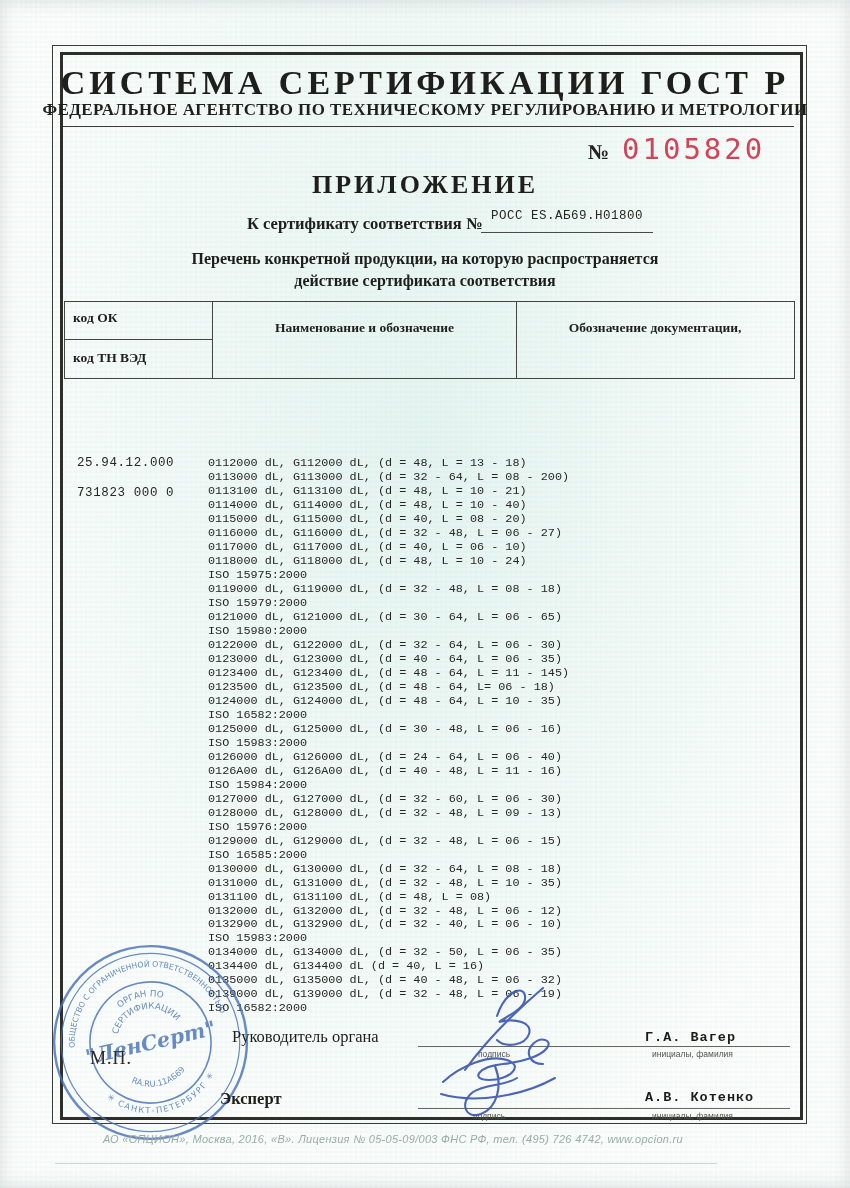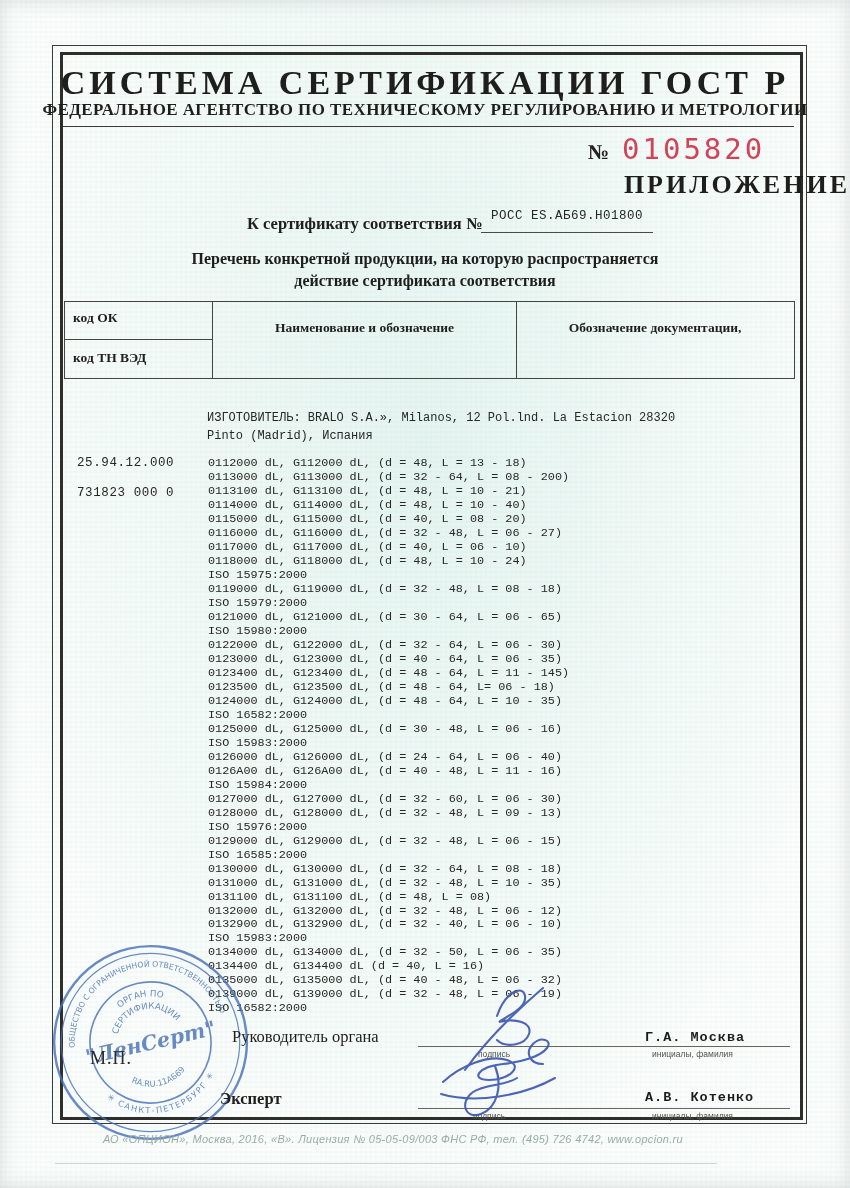--- a/index.html
+++ b/index.html
@@ -19,21 +19,21 @@
   #frame-inner{left:60px;top:52px;width:737px;height:1062px;border:3px solid #2e2e2a;}
   #header-rule{left:63px;top:126px;width:731px;height:0;border-top:1.6px solid #3b3b37;}
   
   .title-main{left:0;top:64px;width:850px;text-align:center;font-size:34px;font-weight:bold;
     letter-spacing:4px;color:#1e1e1c;}
   .title-agency{left:0;top:100px;width:850px;text-align:center;font-size:17px;font-weight:bold;
     letter-spacing:0.4px;color:#1e1e1c;}
   .blank-no{left:588px;top:140px;font-size:21px;font-weight:bold;color:#232321;}
   .blank-number{left:622px;top:132px;font-family:"DejaVu Sans Mono", monospace;font-size:29px;
     letter-spacing:3px;color:#d24357;}
-  .doc-title{left:0;top:170px;width:850px;text-align:right;font-size:26px;font-weight:bold;
+  .doc-title{left:0;top:170px;width:850px;text-align:center;font-size:26px;font-weight:bold;
     letter-spacing:3px;color:#1e1e1c;}
   .cert-label{left:247px;top:214px;font-size:16.5px;font-weight:bold;color:#1e1e1c;}
   .cert-number{left:491px;top:209px;font-family:"Liberation Mono", monospace;font-size:12.5px;
     letter-spacing:0.5px;color:#2a2a28;}
   .cert-underline{left:481px;top:232px;width:172px;height:0;border-top:1.2px solid #4a4a46;}
   .intro1{left:0;top:250px;width:850px;text-align:center;font-size:16px;font-weight:bold;color:#1e1e1c;}
   .intro2{left:0;top:272px;width:850px;text-align:center;font-size:16px;font-weight:bold;color:#1e1e1c;}
   
   #tbl-box{left:64px;top:301px;width:729px;height:76px;border:1.6px solid #45453f;}
   #tbl-v1{left:212px;top:301px;width:0;height:77px;border-left:1.2px solid #45453f;}
@@ -96,24 +96,20 @@
   <div class="abs" id="tbl-h1"></div>
   <div class="abs th" style="left:73px;top:310px;">код ОК</div>
   <div class="abs th" style="left:73px;top:350px;">код ТН ВЭД</div>
   <div class="abs th th-c" style="left:213px;top:319px;width:303px;">
     <div>Наименование и обозначение</div>
   </div>
   <div class="abs th th-c" style="left:517px;top:319px;width:276px;">
     <div>Обозначение документации,</div>
   </div>
 
-  <div class="abs mono mfr">
-    <div>ИЗГОТОВИТЕЛЬ: BRALO S.A.», Milanos, 12 Pol.lnd. La Estacion 28320</div>
-    <div>Pinto (Madrid), Испания</div>
-  </div>
   <div class="abs mono code1">25.94.12.000</div>
   <div class="abs mono code2">731823 000 0</div>
   <div class="abs mono" id="product-list"><div>0112000 dL, G112000 dL, (d = 48, L = 13 - 18)</div><div>0113000 dL, G113000 dL, (d = 32 - 64, L = 08 - 200)</div><div>0113100 dL, G113100 dL, (d = 48, L = 10 - 21)</div><div>0114000 dL, G114000 dL, (d = 48, L = 10 - 40)</div><div>0115000 dL, G115000 dL, (d = 40, L = 08 - 20)</div><div>0116000 dL, G116000 dL, (d = 32 - 48, L = 06 - 27)</div><div>0117000 dL, G117000 dL, (d = 40, L = 06 - 10)</div><div>0118000 dL, G118000 dL, (d = 48, L = 10 - 24)</div><div>ISO 15975:2000</div><div>0119000 dL, G119000 dL, (d = 32 - 48, L = 08 - 18)</div><div>ISO 15979:2000</div><div>0121000 dL, G121000 dL, (d = 30 - 64, L = 06 - 65)</div><div>ISO 15980:2000</div><div>0122000 dL, G122000 dL, (d = 32 - 64, L = 06 - 30)</div><div>0123000 dL, G123000 dL, (d = 40 - 64, L = 06 - 35)</div><div>0123400 dL, G123400 dL, (d = 48 - 64, L = 11 - 145)</div><div>0123500 dL, G123500 dL, (d = 48 - 64, L= 06 - 18)</div><div>0124000 dL, G124000 dL, (d = 48 - 64, L = 10 - 35)</div><div>ISO 16582:2000</div><div>0125000 dL, G125000 dL, (d = 30 - 48, L = 06 - 16)</div><div>ISO 15983:2000</div><div>0126000 dL, G126000 dL, (d = 24 - 64, L = 06 - 40)</div><div>0126A00 dL, G126A00 dL, (d = 40 - 48, L = 11 - 16)</div><div>ISO 15984:2000</div><div>0127000 dL, G127000 dL, (d = 32 - 60, L = 06 - 30)</div><div>0128000 dL, G128000 dL, (d = 32 - 48, L = 09 - 13)</div><div>ISO 15976:2000</div><div>0129000 dL, G129000 dL, (d = 32 - 48, L = 06 - 15)</div><div>ISO 16585:2000</div><div>0130000 dL, G130000 dL, (d = 32 - 64, L = 08 - 18)</div><div>0131000 dL, G131000 dL, (d = 32 - 48, L = 10 - 35)</div><div>0131100 dL, G131100 dL, (d = 48, L = 08)</div><div>0132000 dL, G132000 dL, (d = 32 - 48, L = 06 - 12)</div><div>0132900 dL, G132900 dL, (d = 32 - 40, L = 06 - 10)</div><div>ISO 15983:2000</div><div>0134000 dL, G134000 dL, (d = 32 - 50, L = 06 - 35)</div><div>0134400 dL, G134400 dL (d = 40, L = 16)</div><div>0135000 dL, G135000 dL, (d = 40 - 48, L = 06 - 32)</div><div>0139000 dL, G139000 dL, (d = 32 - 48, L = 06 - 19)</div><div>ISO 16582:2000</div></div>
 
   <svg class="abs" id="stamp" width="205" height="205" viewBox="0 0 200 200">
     <g fill="none" stroke="#4a72b8">
       <circle cx="100" cy="100" r="94" stroke-width="2.4"></circle>
       <circle cx="100" cy="100" r="87" stroke-width="1.2"></circle>
       <circle cx="100" cy="100" r="59" stroke-width="1.6"></circle>
     </g>
@@ -131,21 +127,21 @@
       <text font-size="8.5"><textPath href="#innTop2" startOffset="50%" text-anchor="middle">СЕРТИФИКАЦИИ</textPath></text>
       <text x="100" y="107" text-anchor="middle" font-size="20" font-style="italic" font-weight="bold" font-family="'DejaVu Serif', serif">"ЛенСерт"</text>
       <text font-size="8"><textPath href="#innBot" startOffset="50%" text-anchor="middle">RA.RU.11АБ69</textPath></text>
     </g>
   </svg>
   <div class="abs mp">М.П.</div>
 
   <div class="abs sig-label1">Руководитель органа</div>
   <div class="abs sig-line1"></div>
   <div class="abs cap cap-podpis1">подпись</div>
-  <div class="abs sig-name sig-name1">Г.А. Москва</div>
+  <div class="abs sig-name sig-name1">Г.А. Вагер</div>
   <div class="abs cap cap-name1">инициалы, фамилия</div>
 
   <div class="abs sig-label2">Эксперт</div>
   <div class="abs sig-line2"></div>
   <div class="abs cap cap-podpis2">подпись</div>
   <div class="abs sig-name sig-name2">А.В. Котенко</div>
   <div class="abs cap cap-name2">инициалы, фамилия</div>
 
   <svg class="abs" id="autograph" width="210" height="140" viewBox="0 0 210 140">
     <g fill="none" stroke="#3b55b0" stroke-width="2.1" stroke-linecap="round" opacity="0.9">

